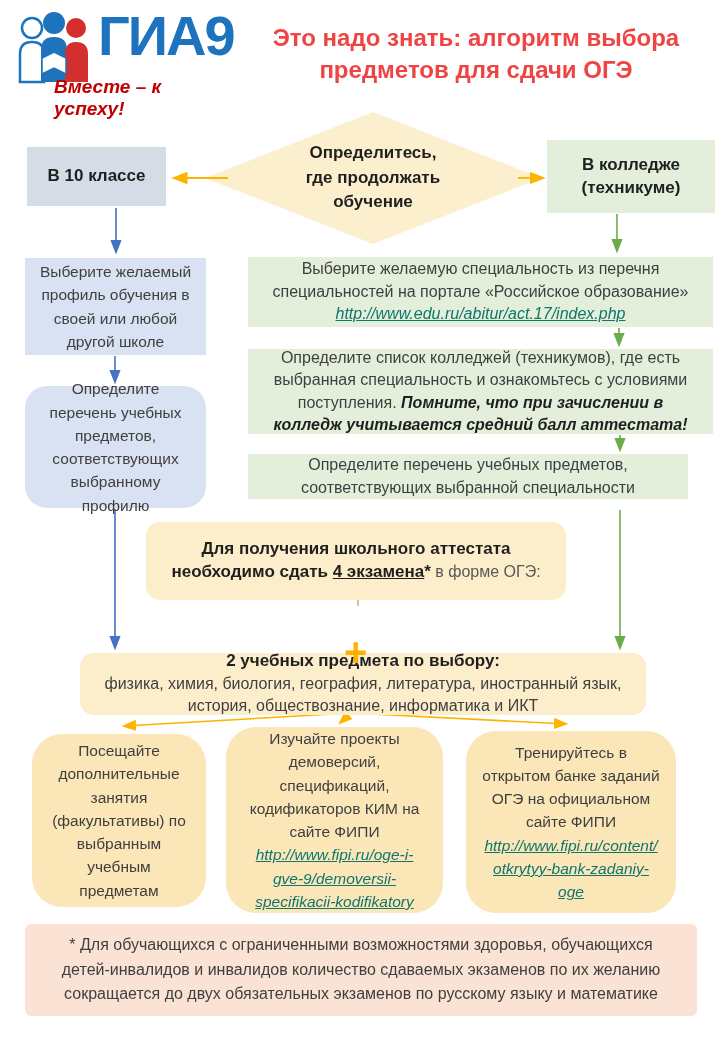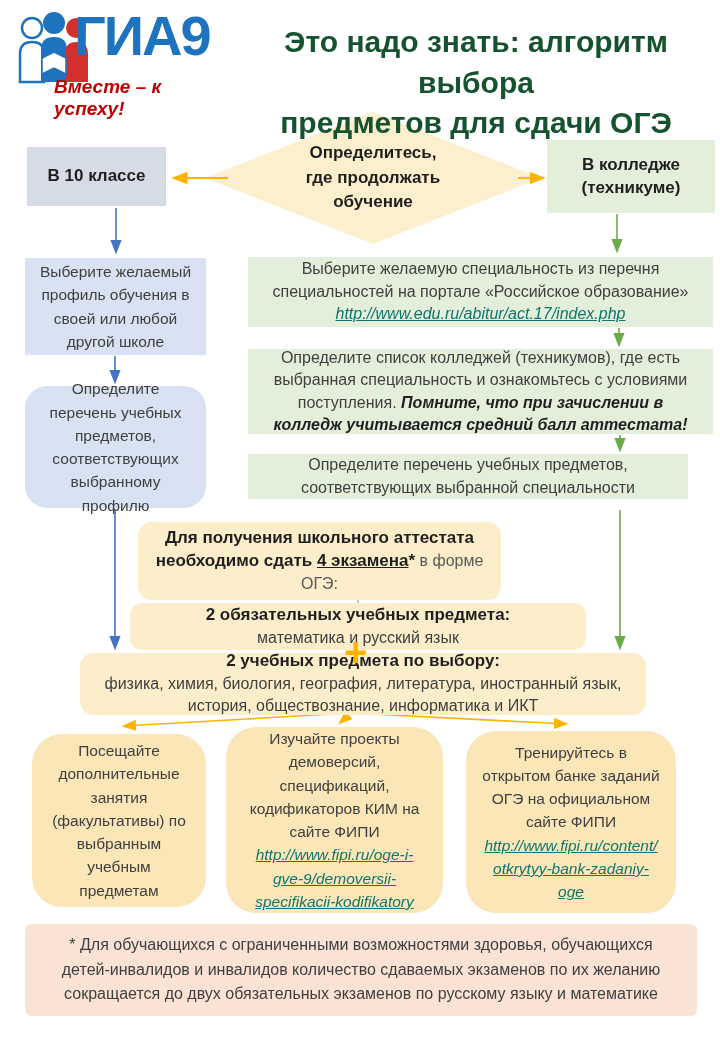--- a/index.html
+++ b/index.html
@@ -6,24 +6,24 @@
   .canvas{
     position:relative;width:720px;height:1040px;background:#ffffff;
     font-family:"Liberation Sans",sans-serif;overflow:hidden;
   }
   .abs{position:absolute;}
   .pre{white-space:pre-line;}
   .overlay{position:absolute;left:0;top:0;width:720px;height:1040px;z-index:0;}
   .layer{z-index:1;}
 
   
-  .gia-text{font-size:56px;font-weight:bold;color:#1E73BE;letter-spacing:-2px;line-height:1;}
+  .gia-text{font-size:56px;font-weight:bold;color:#1E73BE;letter-spacing:-2px;line-height:1;margin-left:24px;}
   .slogan{font-size:19px;font-weight:bold;font-style:italic;color:#C00000;}
-  .page-title{width:472px;text-align:center;font-size:30px;font-weight:bold;
-    color:#14532d;line-height:1.35;}
+  .page-title{width:472px;text-align:center;font-size:24px;font-weight:bold;
+    color:#ef4444;line-height:1.35;}
 
   
   .box{box-sizing:border-box;display:flex;flex-direction:column;justify-content:center;
     text-align:center;color:#3F3F3F;z-index:1;}
   .blue1{background:#D6DCE5;}
   .blue2{background:#D9E2F3;}
   .green{background:#E3EFDA;}
   .yellow{background:#FCEECA;border-radius:14px;}
   .tip{background:#FBE6B8;border-radius:30px;}
   .diamond-label{text-align:center;font-size:17px;font-weight:bold;color:#1F1F1F;line-height:1.45;}
@@ -124,31 +124,27 @@
 выбранная специальность и ознакомьтесь с условиями
 поступления. </span><span class="bi pre">Помните, что при зачислении в
 колледж  учитывается средний балл аттестата!</span>
     </div>
   </div>
   <div class="abs box green t16" style="left:248px;top:454px;width:440px;height:45px;">
     <span class="pre">Определите перечень учебных предметов,
 соответствующих выбранной специальности</span>
   </div>
 
-  <div class="abs box yellow t16" style="left:138px;top:522px;width:363px;height:78px;">
+  <div class="abs box yellow t16" style="left:146px;top:522px;width:420px;height:78px;">
     <div class="t17b">Для получения школьного аттестата</div>
     <div>
       <span class="t17b">необходимо сдать </span><span class="t17b u">4 экзамена</span><span class="t17b">*</span><span class="gray"> в форме ОГЭ:</span>
     </div>
   </div>
 
-  <div class="abs box yellow t16" style="left:130px;top:603px;width:456px;height:47px;border-radius:12px;">
-    <div class="t17b">2 обязательных учебных предмета:</div>
-    <div>математика и русский язык</div>
-  </div>
 
   <div class="abs plus" style="left:344px;top:632px;">+</div>
 
   <div class="abs box yellow t16" style="left:80px;top:653px;width:566px;height:62px;">
     <div class="t17b">2 учебных предмета по выбору:</div>
     <div class="pre">физика, химия, биология, география, литература, иностранный язык,
 история, обществознание, информатика и ИКТ</div>
   </div>
 
   <div class="abs box tip t155" style="left:32px;top:734px;width:174px;height:173px;">

